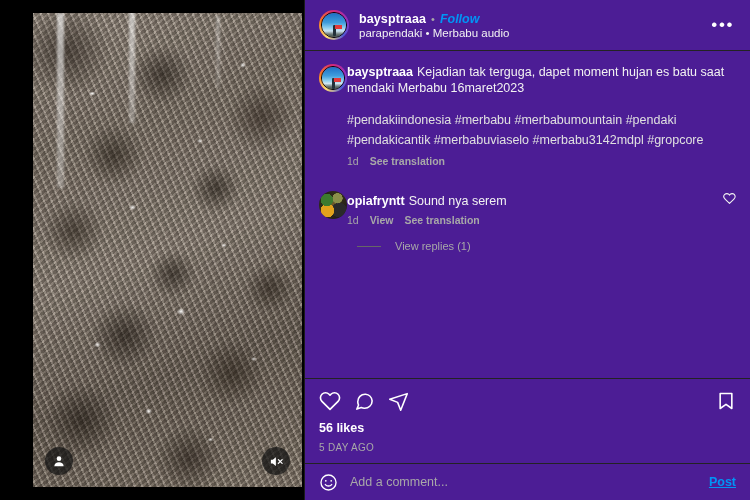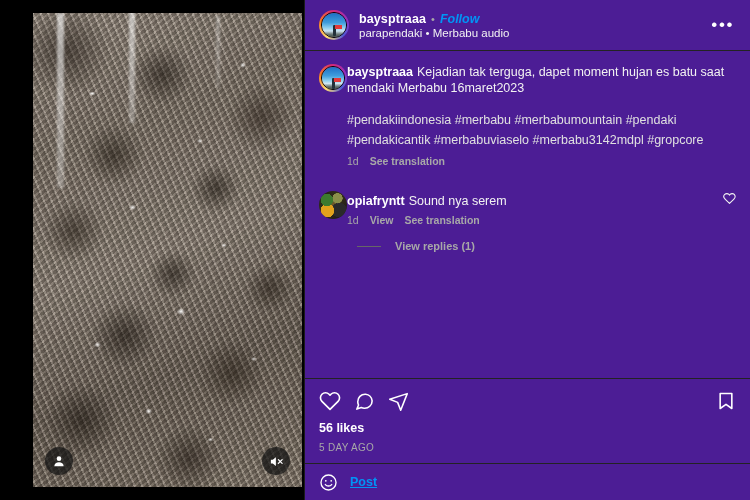--- a/index.html
+++ b/index.html
@@ -161,21 +161,21 @@
   .entry-body { flex:1 1 auto; min-width:0; }
   .ctext { color:#f2f2f2; font-size:12.5px; line-height:16px; word-wrap:break-word; }
   .ctext .uname { font-weight:bold; color:#fff; margin-right:4px; }
   .hashblock { color:#e0e0e0; font-size:12.5px; line-height:20px; margin-top:14px; }
   .meta { display:flex; align-items:center; gap:11px; margin-top:5px; }
   .meta span { color:#a8a8a8; font-size:10.5px; }
   .meta .act { color:#a8a8a8; font-weight:bold; cursor:pointer; }
   .like-sm { margin-left:auto; color:#f2f2f2; padding-left:8px; cursor:pointer; }
   .replies { display:flex; align-items:center; gap:14px; margin:11px 0 0 38px; }
   .rep-line { width:24px; height:1px; background:#666; }
-  .rep-txt { color:#a8a8a8; font-size:11px; font-weight:bold; cursor:pointer; }
+  .rep-txt { color:#a8a8a8; font-size:11px; font-weight:normal; cursor:pointer; }
 
   
   .actions-wrap { flex:0 0 auto; padding:0 14px; }
   .action-row { display:flex; align-items:center; gap:13px; height:40px; padding-top:4px; }
   .ic { cursor:pointer; display:flex; align-items:center; }
   .bookmark { margin-left:auto; }
   .likes { color:#fff; font-size:12.5px; font-weight:bold; margin-top:2px; }
   .ago { color:#a8a8a8; font-size:10px; letter-spacing:.3px; margin-top:7px; padding-bottom:10px; }
 
   
@@ -331,17 +331,18 @@
 
     <div class="comment-bar">
       <div class="emoji-btn">
         <svg width="19" height="19" viewBox="0 0 24 24" fill="none" stroke="#ffffff" stroke-width="1.7" stroke-linecap="round">
           <circle cx="12" cy="12" r="9.5"></circle>
           <circle cx="8.6" cy="9.8" r="1.1" fill="#ffffff" stroke="none"></circle>
           <circle cx="15.4" cy="9.8" r="1.1" fill="#ffffff" stroke="none"></circle>
           <path d="M8 14.6c1 1.2 2.4 1.8 4 1.8s3-.6 4-1.8" fill="none"></path>
         </svg>
       </div>
+      <input class="cinput" type="text" placeholder="Add a comment..." style="">
       <div class="post-btn">Post</div>
     </div>
 
   </div>
 </div>
 
 </body></html>

